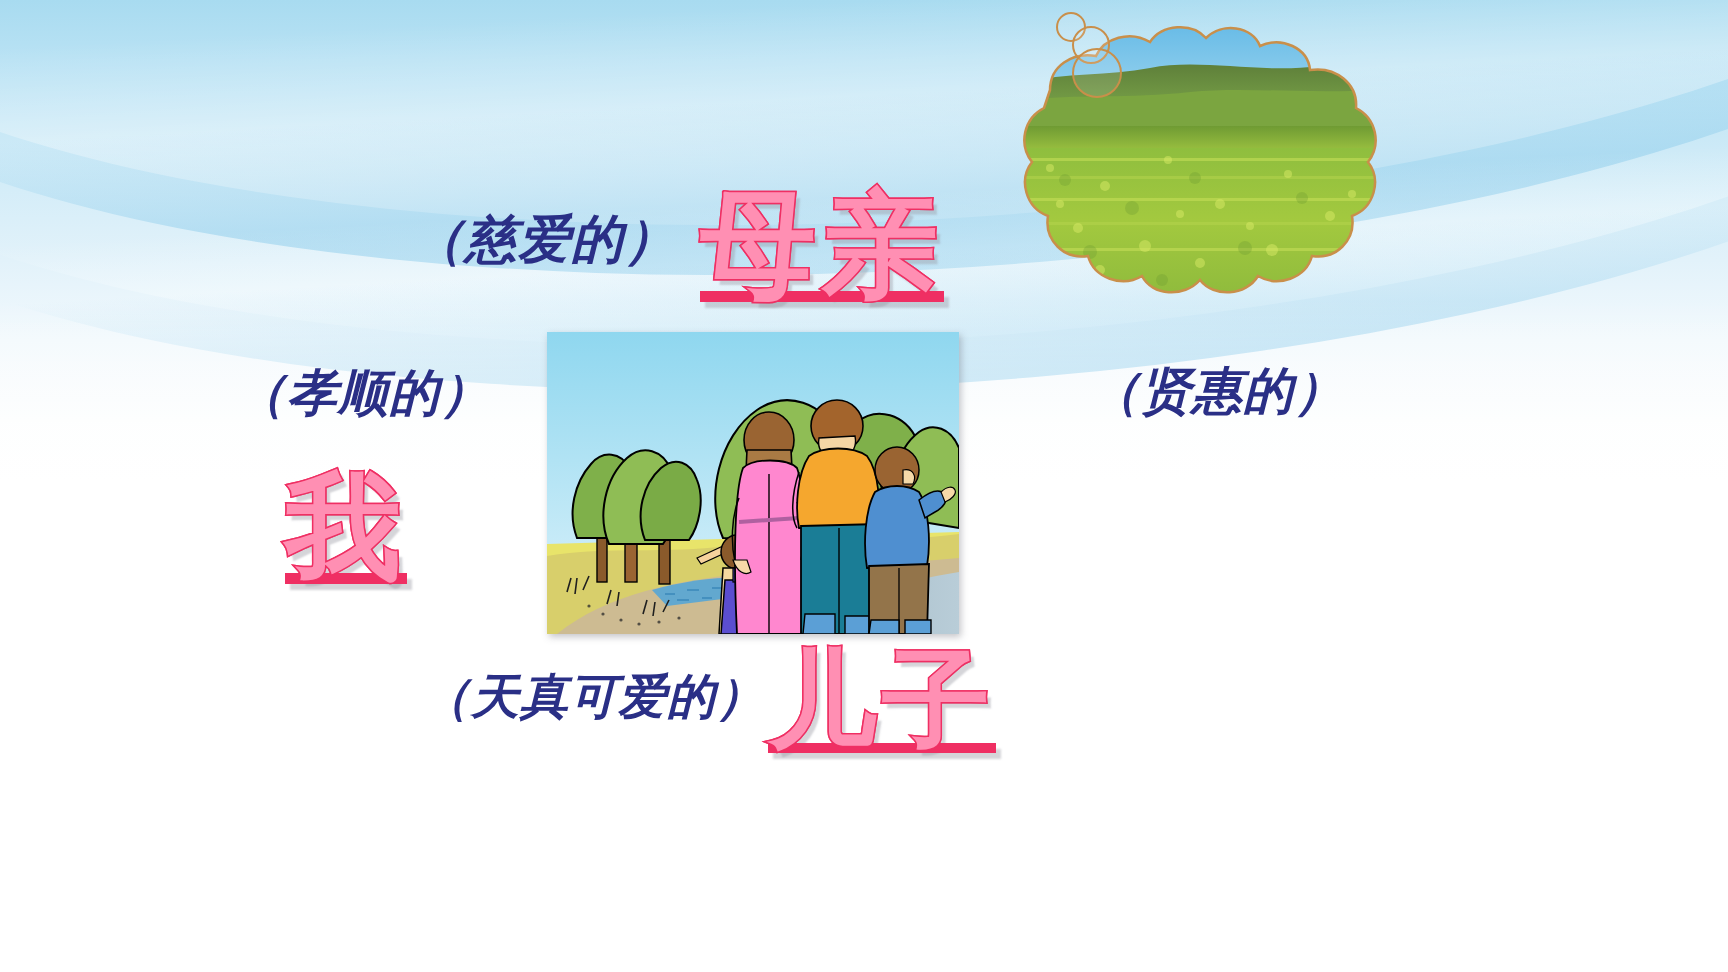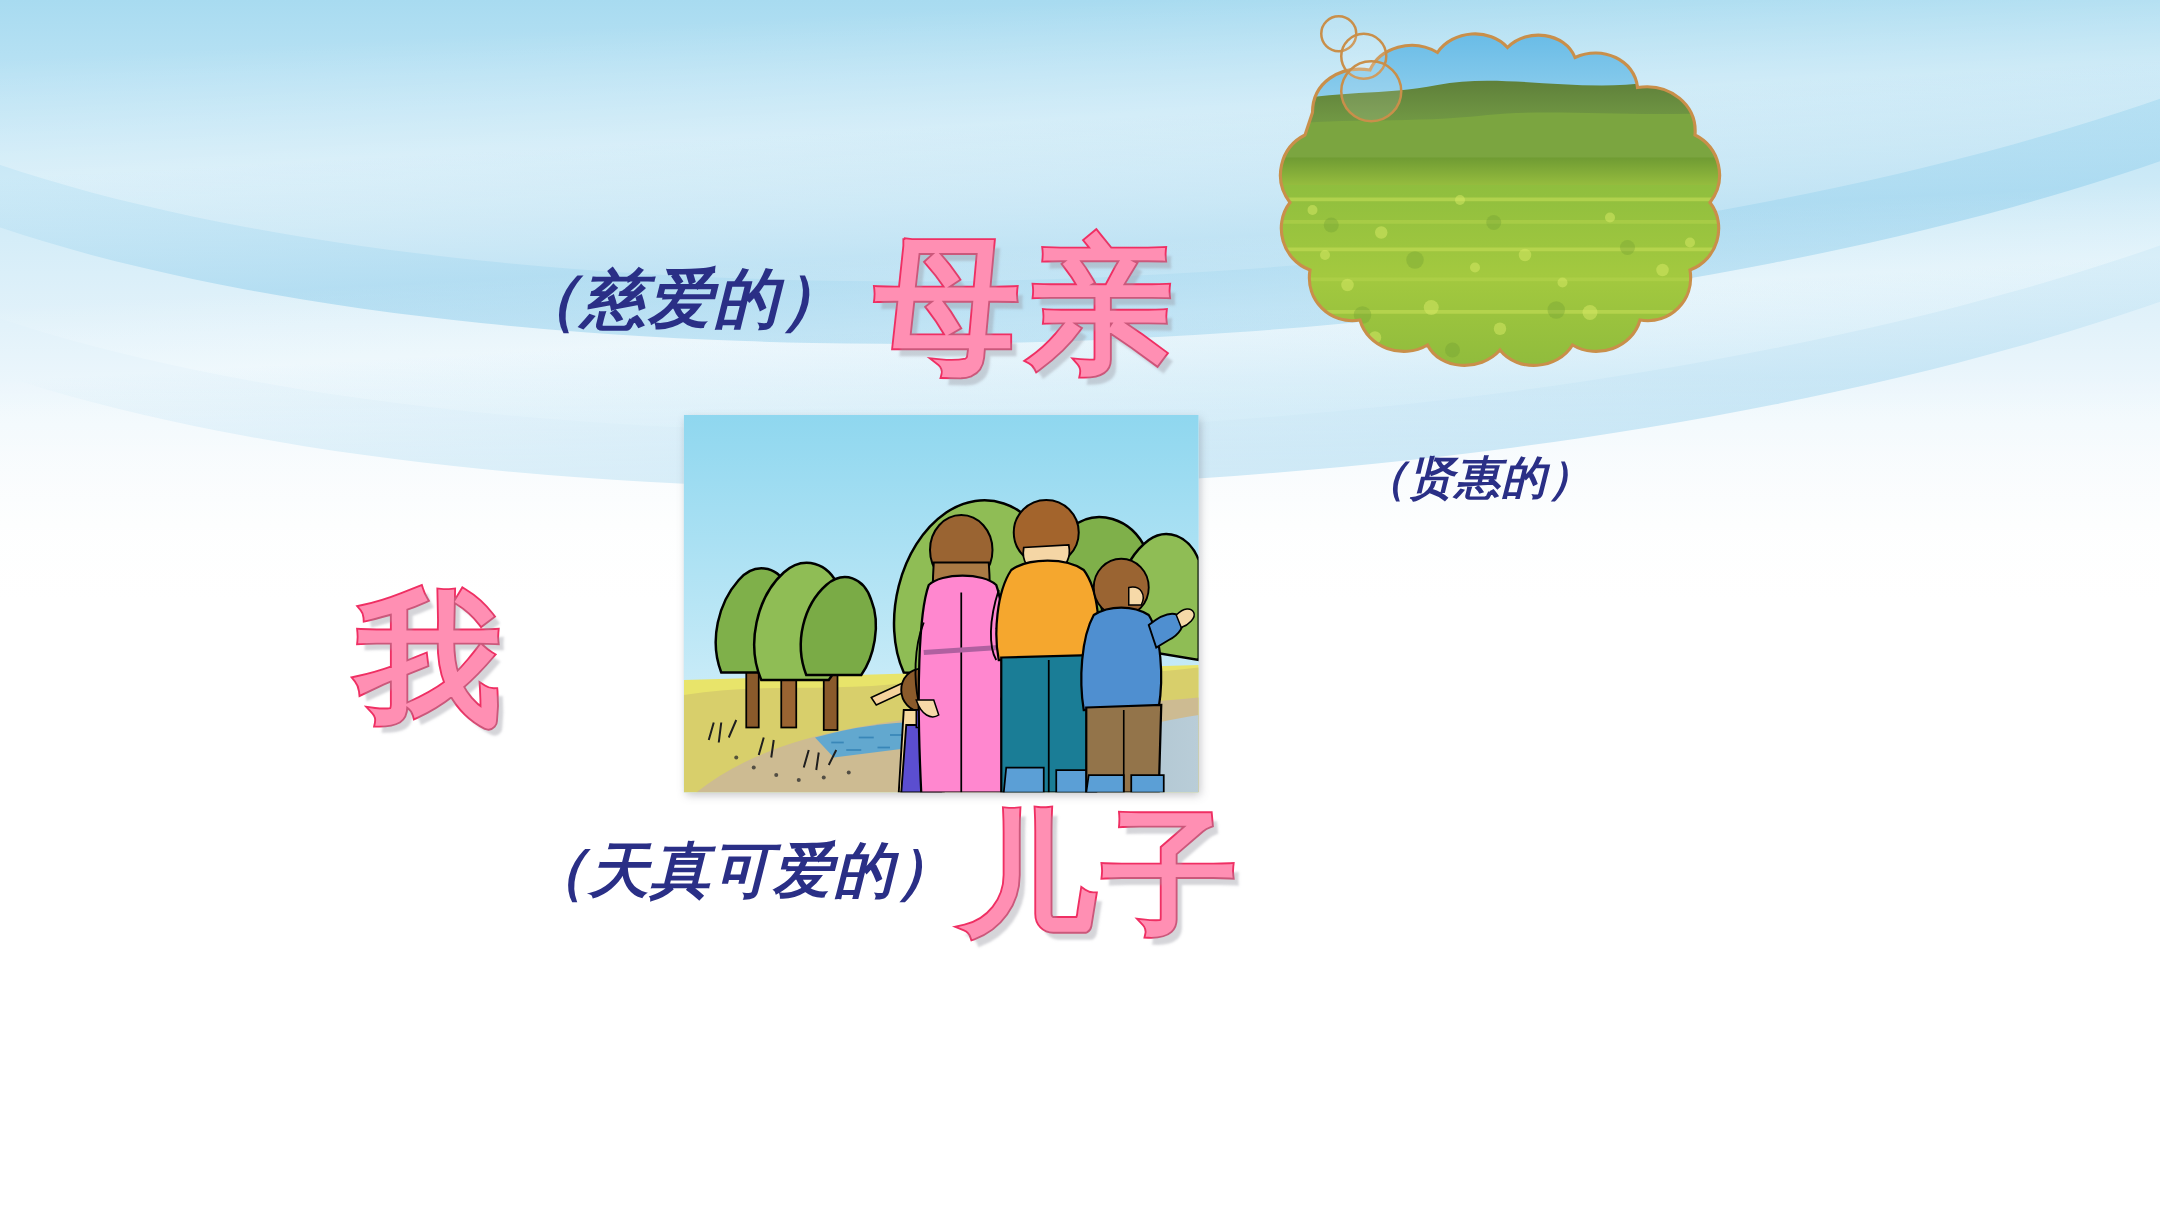--- a/index.html
+++ b/index.html
@@ -120,29 +120,30 @@
   .noun {
     position: absolute;
     white-space: nowrap;
     font-family: "DejaVu Sans", "Liberation Sans", sans-serif;
     font-weight: 700;
     color: #ff8fb3;
     -webkit-text-stroke: 3px #ef2f63;
     paint-order: stroke fill;
     text-shadow: 5px 6px 2px rgba(150,150,160,0.40);
     letter-spacing: 6px;
+    text-decoration: underline;
   }
 
   #adj-mother { left: 412px; top: 205px; font-size: 52px; }
   #noun-mother { left: 700px; top: 168px; font-size: 116px; }
 
   #adj-me { left: 236px; top: 360px; font-size: 50px; }
   #noun-me { left: 285px; top: 450px; font-size: 116px; }
 
-  #adj-wife { left: 1090px; top: 358px; font-size: 36px; }
+  #adj-wife { left: 1090px; top: 358px; font-size: 50px; }
   #noun-wife { left: 1092px; top: 448px; font-size: 116px; }
 
   #adj-son { left: 422px; top: 665px; font-size: 48px; }
   #noun-son { left: 768px; top: 628px; font-size: 108px; }
 </style>
 </head>
 <body>
 
 <div id="slide">
 
@@ -367,20 +368,21 @@
           <circle cx="92" cy="292" r="1.6"></circle>
         <circle cx="112" cy="290" r="1.6"></circle>
           <circle cx="132" cy="286" r="1.6"></circle>
       </g>
     </svg>
   </div>
 
   <div class="adj" id="adj-mother">（慈爱的）</div>
   <div class="noun" id="noun-mother">母亲</div>
 
+  <div class="adj" id="adj-me">（孝顺的）</div>
   <div class="noun" id="noun-me">我</div>
 
   <div class="adj" id="adj-wife">（贤惠的）</div>
 
   <div class="adj" id="adj-son">（天真可爱的）</div>
   <div class="noun" id="noun-son">儿子</div>
 
 </div>
 
 </body></html>

